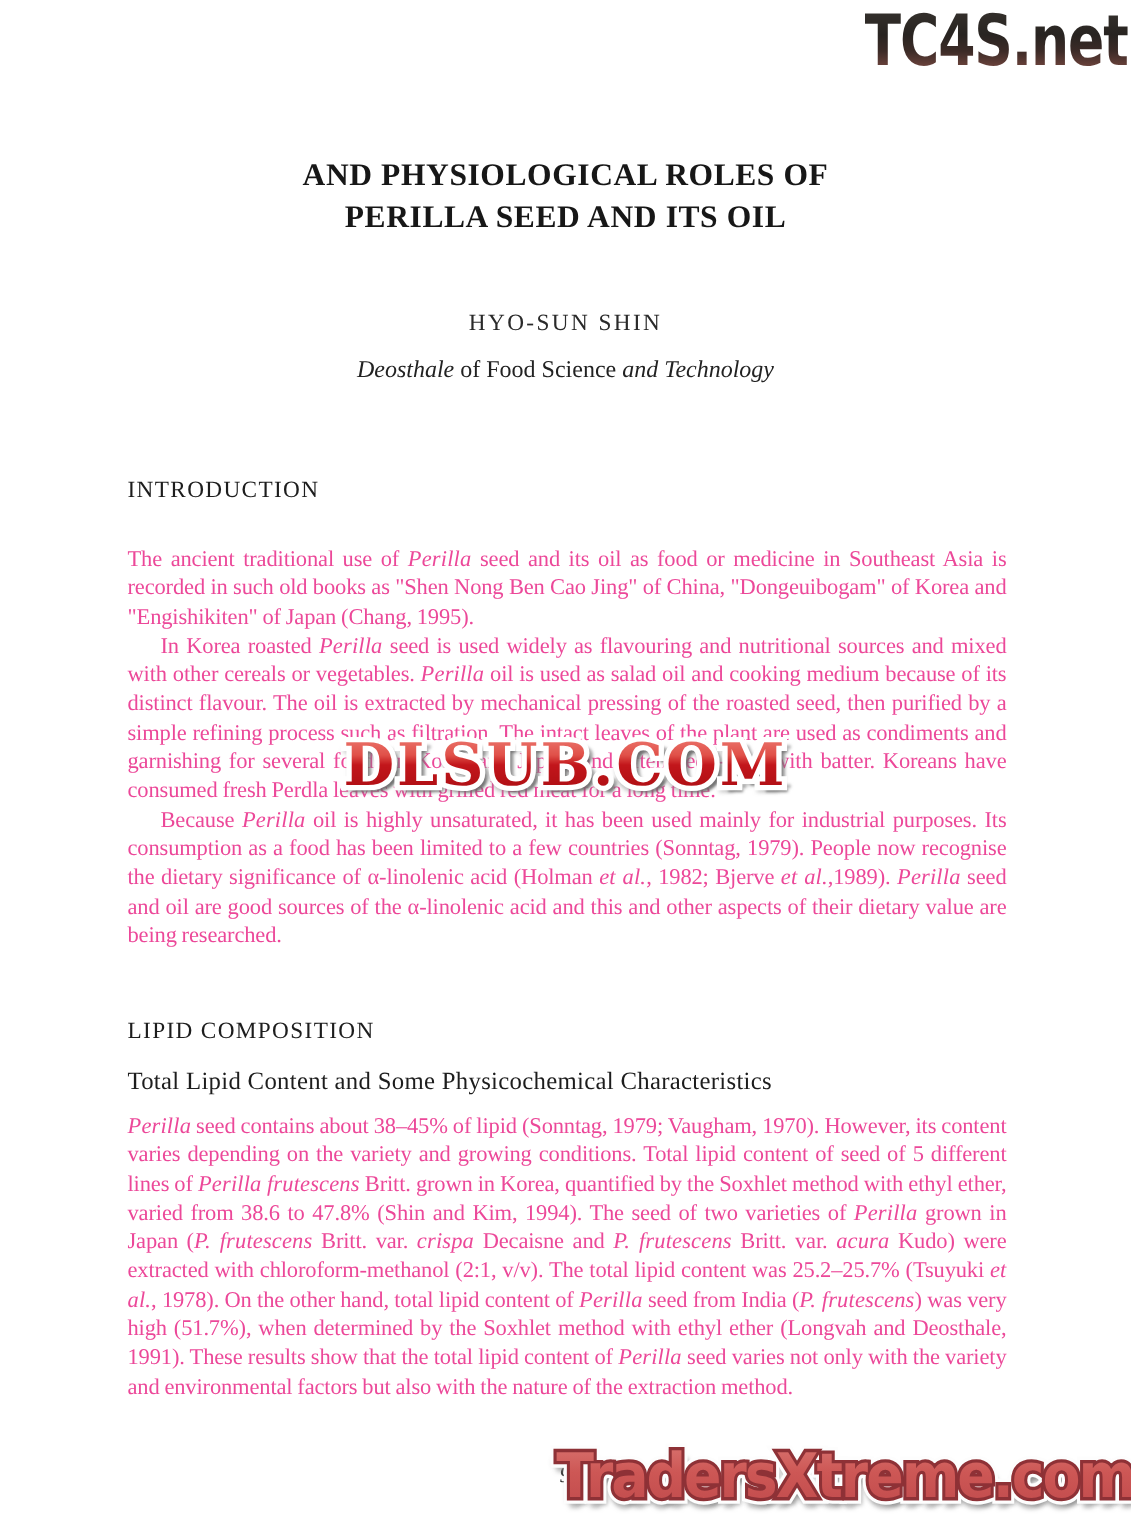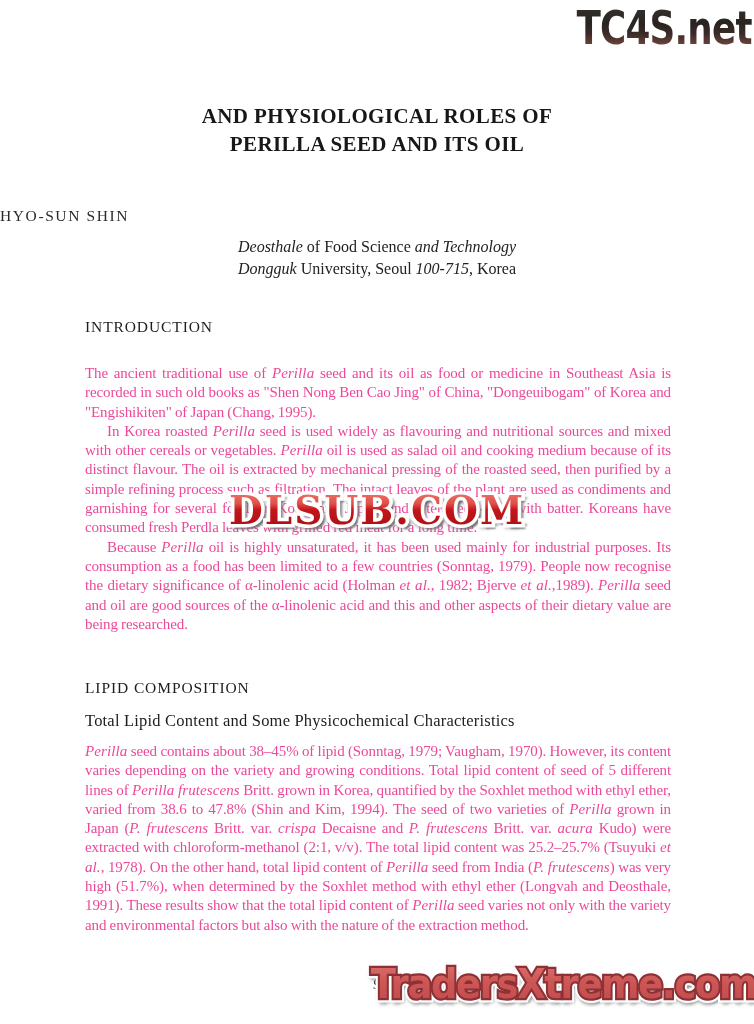--- a/index.html
+++ b/index.html
@@ -8,21 +8,21 @@
     font-family:"Liberation Serif", serif; color:#1f1f1f; overflow:hidden;
   }
   
   .title {
     position:absolute; top:103px; left:0; right:0; text-align:center;
     font-weight:bold; font-size:21px; line-height:27.5px; letter-spacing:0.4px;
     color:#171717;
   }
   .chapter-num { margin-right:20px; }
   .author {
-    position:absolute; top:207px; left:0; right:0; 
+    position:absolute; top:207px; left:0; right:0; text-align:center;
     font-size:15.5px; letter-spacing:1.6px; color:#2a2a2a;
   }
   .affiliation {
     position:absolute; top:236px; left:0; right:0; text-align:center;
     font-size:16px; line-height:22px; color:#222;
   }
   
   .section-heading {
     position:absolute; left:85px; font-size:15.5px; letter-spacing:0.9px; color:#1d1d1d;
   }
@@ -103,21 +103,20 @@
   <div class="wm-tc4s">TC4S.net</div>
 
   <div class="title">
     <div>AND PHYSIOLOGICAL ROLES OF</div>
     <div>PERILLA SEED AND ITS OIL</div>
   </div>
 
   <div class="author">HYO-SUN SHIN</div>
   <div class="affiliation">
     <div><i>Deosthale</i><span> of Food Science </span><i>and Technology</i></div>
-    <div><i>Dongguk</i><span> University, Seoul </span><i>100-715</i><span>, Korea</span></div>
   </div>
 
   <div class="section-heading heading-intro">INTRODUCTION</div>
   <div class="body-text intro-block">
     <p><span>The ancient traditional use of </span><i>Perilla</i><span> seed and its oil as food or medicine in Southeast Asia is recorded in such old books as "Shen Nong Ben Cao Jing" of China, "Dongeuibogam" of Korea and "Engishikiten" of Japan (Chang, 1995).</span></p>
     <p class="indent"><span>In Korea roasted </span><i>Perilla</i><span> seed is used widely as flavouring and nutritional sources and mixed with other cereals or vegetables. </span><i>Perilla</i><span> oil is used as salad oil and cooking medium because of its distinct flavour. The oil is extracted by mechanical pressing of the roasted seed, then purified by a simple refining process such as filtration. The intact leaves of the plant are used as condiments and garnishing for several foods in Korea and Japan, and often deep-fried with batter. Koreans have consumed fresh Perdla leaves with grilled red meat for a long time.</span></p>
     <p class="indent"><span>Because </span><i>Perilla</i><span> oil is highly unsaturated, it has been used mainly for industrial purposes. Its consumption as a food has been limited to a few countries (Sonntag, 1979). People now recognise the dietary significance of α-linolenic acid (Holman </span><i>et al.</i><span>, 1982; Bjerve </span><i>et al.</i><span>,1989). </span><i>Perilla</i><span> seed and oil are good sources of the α-linolenic acid and this and other aspects of their dietary value are being researched.</span></p>
   </div>
 
   <div class="wm-dlsub">

